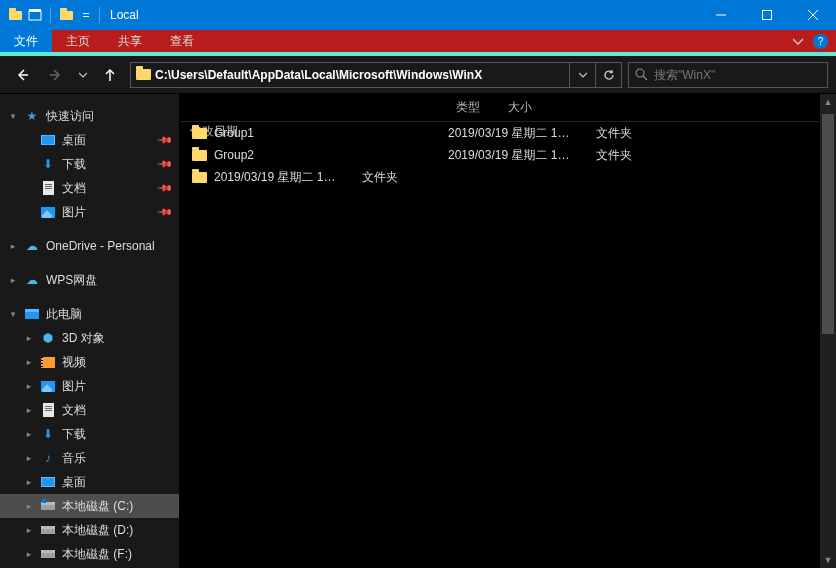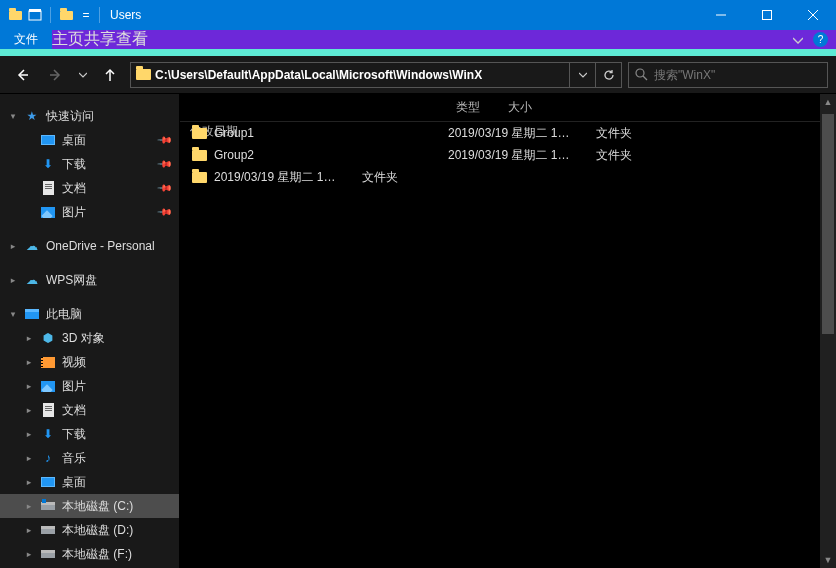--- a/index.html
+++ b/index.html
@@ -8,23 +8,23 @@
   
   .titlebar { height: 30px; background: #0078d7; display: flex; align-items: center; }
   .titlebar .tb-icons { display: flex; align-items: center; padding-left: 6px; gap: 2px; }
   .titlebar .tb-icons .ico { width: 18px; height: 18px; display: flex; align-items: center; justify-content: center; font-size: 11px; }
   .titlebar .vdiv { width: 1px; height: 16px; background: rgba(255,255,255,0.3); margin: 0 4px; }
   .titlebar .title { margin-left: 6px; font-size: 12px; }
   .titlebar .win-controls { margin-left: auto; display: flex; }
   .titlebar .win-btn { width: 46px; height: 30px; display: flex; align-items: center; justify-content: center; font-size: 10px; font-family: "Segoe MDL2 Assets", sans-serif; }
 
   
-  .ribbon { height: 26px; background: #6d28d9; display: flex; align-items: stretch; border-bottom: 7px solid #5eead4; }
+  .ribbon { height: 26px; background: #b91c1c; display: flex; align-items: stretch; border-bottom: 4px solid #5eead4; }
   .ribbon .file-tab { background: #0078d7; color: #fff; padding: 0 14px; display: flex; align-items: center; font-size: 12px; }
-  .ribbon .tab { color: #ddd; padding: 0 0; display: flex; align-items: center; font-size: 16px; }
+  .ribbon .tab { color: #ddd; padding: 0 14px; display: flex; align-items: center; font-size: 12px; }
   .ribbon .right { margin-left: auto; display: flex; align-items: center; padding-right: 8px; gap: 10px; }
   .help-circle { width: 15px; height: 15px; border-radius: 50%; background: #0078d7; color: #fff; display: flex; align-items: center; justify-content: center; font-size: 10px; }
 
   
   .navrow { height: 38px; background: #191919; display: flex; align-items: center; padding: 0 8px; gap: 6px; border-bottom: 1px solid #000; }
   .nav-btn { width: 28px; height: 24px; display: flex; align-items: center; justify-content: center; color: #ccc; font-size: 12px; }
   .nav-btn.disabled { color: #555; }
   .address { flex: 1; height: 26px; border: 1px solid #555; background: #191919; display: flex; align-items: center; }
   .address .folder-ico { width: 24px; display: flex; align-items: center; justify-content: center; font-size: 13px; color: #ffd76a; }
   .address input { flex: 1; background: transparent; border: none; outline: none; color: #fff; font-size: 12px; height: 100%; font-weight: bold; }
@@ -99,21 +99,21 @@
           <rect x="1" y="1" width="12" height="3" fill="#fff"></rect>
         </svg>
     </span>
     <span class="vdiv"></span>
     <span class="ico">
       <span class="folder-shape" style="width:13px;height:9px;"></span>
     </span>
     <span class="ico" style="color:#fff;font-size:12px;">=</span>
   </div>
   <span class="vdiv"></span>
-  <div class="title">Users</div>
+  <div class="title">Local</div>
   <div class="win-controls">
     <div class="win-btn">
       <svg width="10" height="10" viewBox="0 0 10 10">
           <line x1="0" y1="5" x2="10" y2="5" stroke="#fff" stroke-width="1"></line>
         </svg>
     </div>
     <div class="win-btn">
       <svg width="10" height="10" viewBox="0 0 10 10">
           <rect x="0.5" y="0.5" width="9" height="9" fill="none" stroke="#fff" stroke-width="1"></rect>
         </svg>

